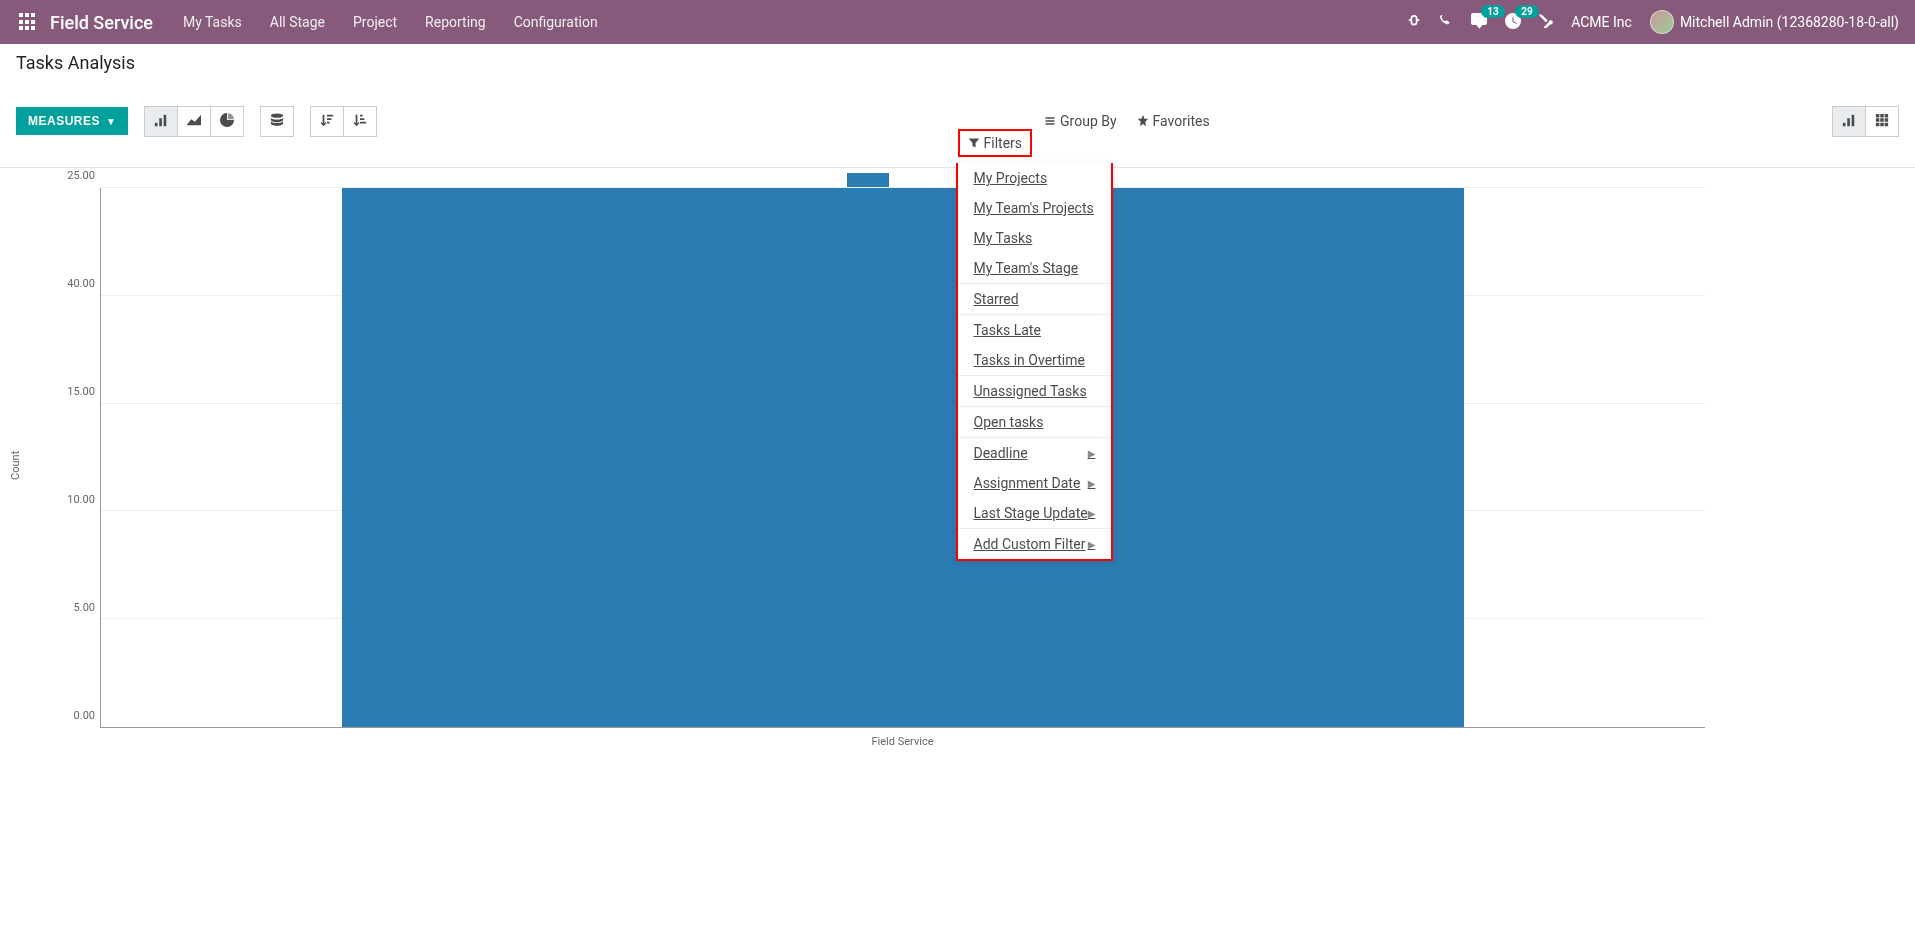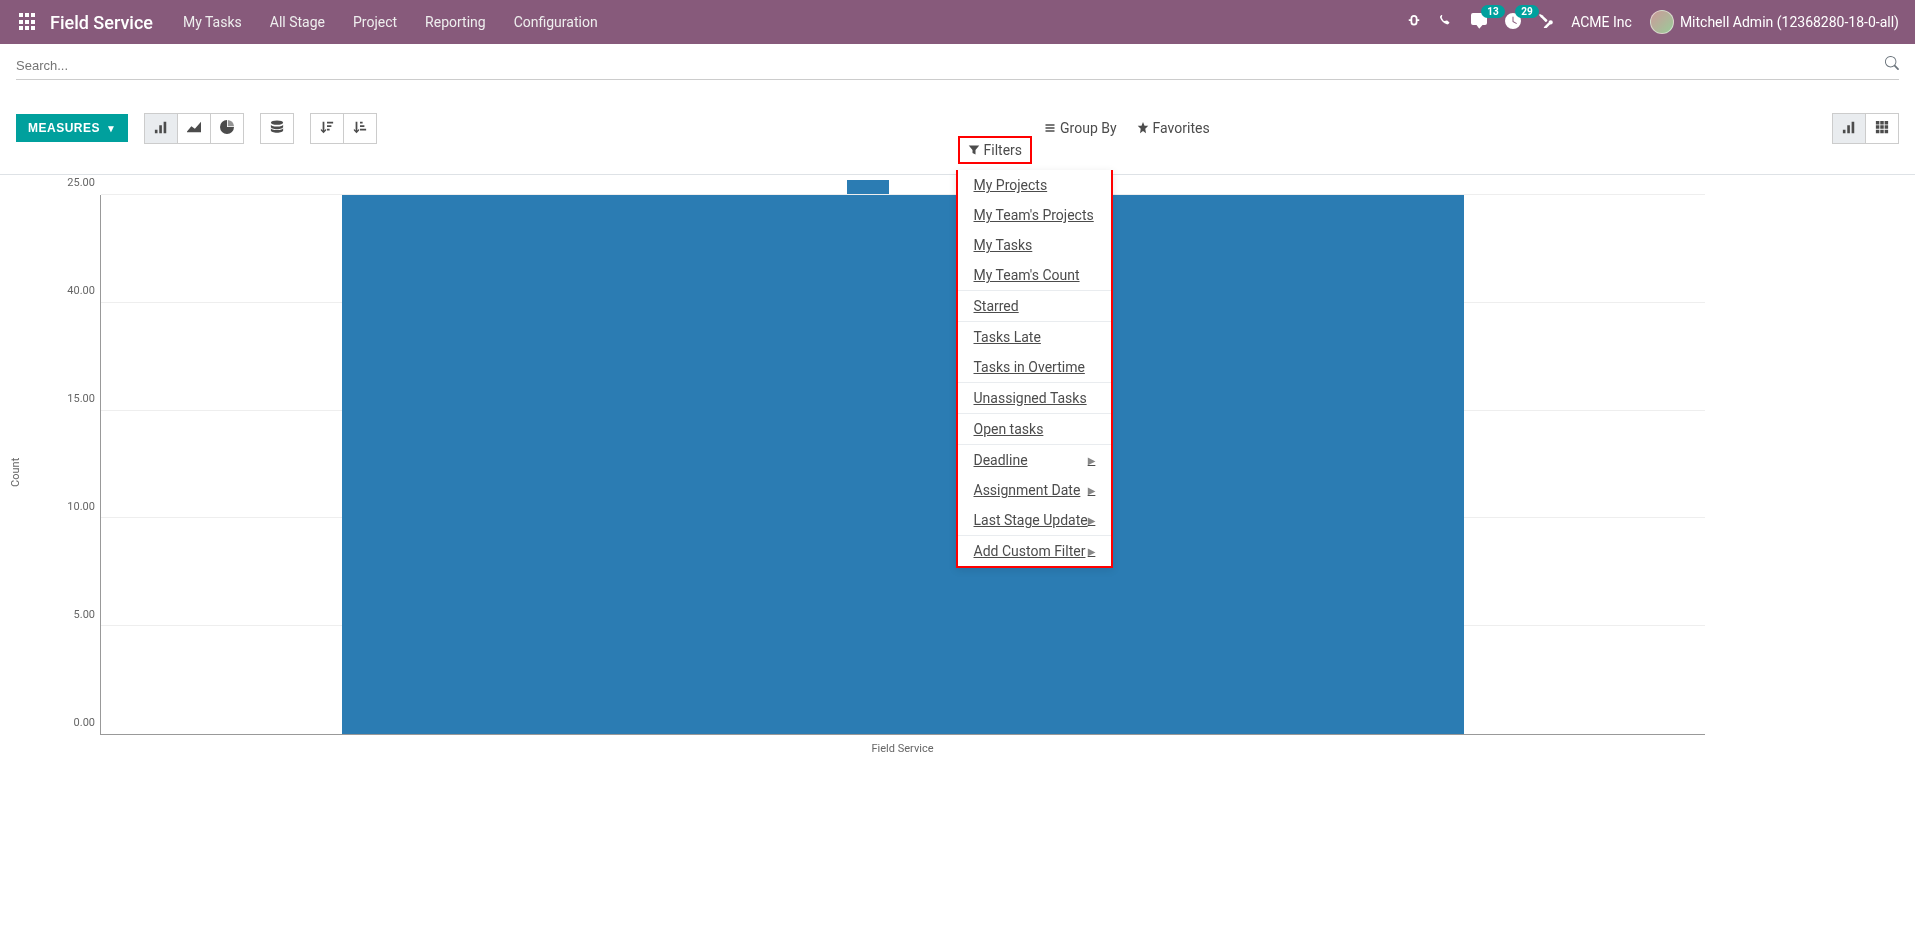--- a/index.html
+++ b/index.html
@@ -121,28 +121,21 @@
     <span class="company-name">ACME Inc</span>
     <span style="display:flex;align-items:center;">
       <span class="avatar"></span>
       <span class="user-name">Mitchell Admin (12368280-18-0-all)</span>
     </span>
   </div>
 </div>
 
 <div class="control-panel">
   <div class="cp-top">
-    <div class="cp-search">
-      <input type="text" placeholder="Search..." style="">
-      <span class="search-icon">
-        <svg width="14" height="14" viewBox="0 0 16 16" fill="#6c757d">
-            <path d="M11.742 10.344a6.5 6.5 0 1 0-1.397 1.398l3.85 3.85a1 1 0 0 0 1.415-1.414l-3.85-3.85zM12 6.5a5.5 5.5 0 1 1-11 0 5.5 5.5 0 0 1 11 0z"></path>
-          </svg>
-      </span>
-    </div>
+    <div class="cp-title">Tasks Analysis</div>
   </div>
   <div class="cp-bottom">
     <div class="cp-left">
       <button class="btn-measures">
         <span>MEASURES</span>
         <span class="caret">▼</span>
       </button>
       <div class="btn-group">
         <button class="btn-icon active">
           <svg width="14" height="14" viewBox="0 0 16 16" fill="#4c4c4c">
@@ -201,21 +194,21 @@
           <svg viewBox="0 0 16 16">
               <path d="M8 0l2 5h5l-4 4 1 6-4-3-4 3 1-6-4-4h5z"></path>
             </svg>
           <span>Favorites</span>
         </div>
 
         <div class="dropdown highlight-red" style="left:-2px;">
           <div class="dropdown-item">My Projects</div>
           <div class="dropdown-item">My Team's Projects</div>
           <div class="dropdown-item">My Tasks</div>
-          <div class="dropdown-item">My Team's Count</div>
+          <div class="dropdown-item">My Team's Stage</div>
           <div class="dropdown-divider"></div>
           <div class="dropdown-item">Starred</div>
           <div class="dropdown-divider"></div>
           <div class="dropdown-item">Tasks Late</div>
           <div class="dropdown-item">Tasks in Overtime</div>
           <div class="dropdown-divider"></div>
           <div class="dropdown-item">Unassigned Tasks</div>
           <div class="dropdown-divider"></div>
           <div class="dropdown-item">Open tasks</div>
           <div class="dropdown-divider"></div>

